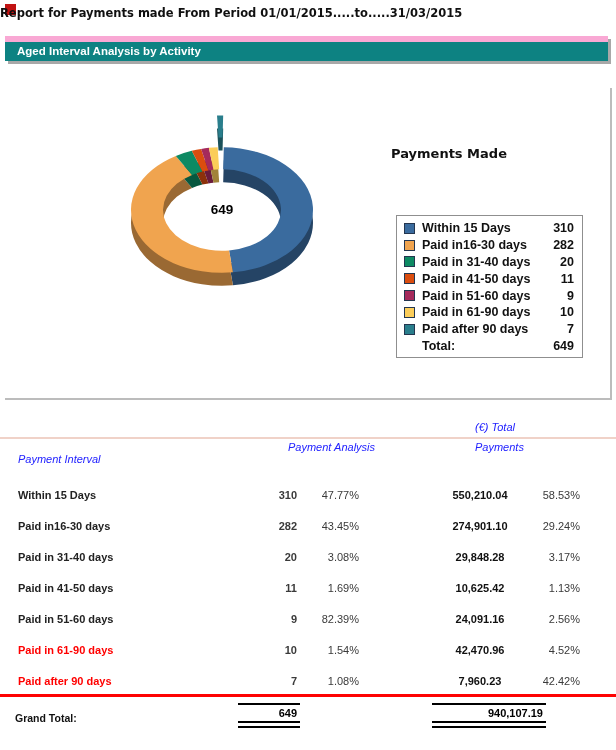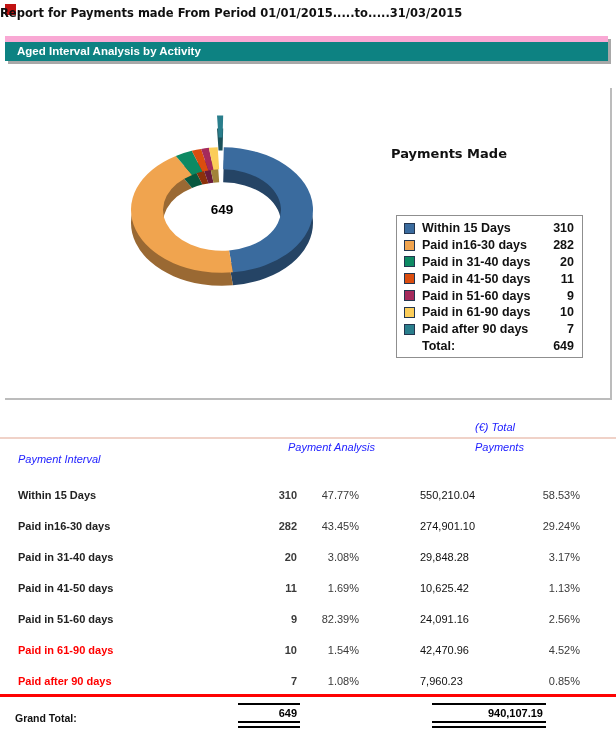--- a/index.html
+++ b/index.html
@@ -35,21 +35,21 @@
   .legend-total .legend-spacer{width:18px;flex:none;}
 
   .tbl-hdr{font-size:11px;font-weight:normal;font-style:italic;color:#2121ff;white-space:nowrap;}
   .pink-rule{left:0;top:437px;width:616px;height:2px;background:#f0d2c8;}
 
   .t-row{position:absolute;left:0;width:616px;height:14px;font-size:11px;}
   .t-int{position:absolute;left:18px;font-weight:bold;color:#222;white-space:nowrap;}
   .t-int.red{color:#ff0000;}
   .t-cnt{position:absolute;left:200px;width:97px;text-align:right;font-weight:600;color:#3a3a3a;}
   .t-apc{position:absolute;left:280px;width:79px;text-align:right;color:#3a3a3a;}
-  .t-amt{position:absolute;left:420px;width:120px;text-align:left;font-weight:normal;color:#111;}
+  .t-amt{position:absolute;left:420px;width:120px;text-align:center;font-weight:bold;color:#111;}
   .t-ppc{position:absolute;left:522px;width:58px;text-align:right;color:#3a3a3a;}
 
   .red-rule{left:0;top:694px;width:616px;height:3px;background:#fe0202;}
 
   .gt-label{left:15px;top:712px;font-size:10.5px;font-weight:bold;color:#111;}
   .gt-block{top:703px;border-top:2px solid #000;text-align:right;
             font-size:11px;font-weight:bold;color:#000;}
   .gt-block .num{display:block;padding:2px 3px 1px 0;}
   .gt-dbl{height:3px;border-top:2px solid #000;border-bottom:2px solid #000;margin-top:1px;}
   .gt-count{left:238px;width:62px;}
@@ -181,21 +181,21 @@
         <span class="t-cnt">10</span>
         <span class="t-apc">1.54%</span>
         <span class="t-amt">42,470.96</span>
         <span class="t-ppc">4.52%</span>
       </div>
       <div class="t-row" style="top: 675px;">
         <span class="t-int red">Paid after 90 days</span>
         <span class="t-cnt">7</span>
         <span class="t-apc">1.08%</span>
         <span class="t-amt">7,960.23</span>
-        <span class="t-ppc">0.85%</span>
+        <span class="t-ppc">42.42%</span>
       </div>
     </div>
 
   <div class="abs red-rule"></div>
 
   <div class="abs gt-label">Grand Total:</div>
   <div class="abs gt-block gt-count">
     <span class="num">649</span>
     <div class="gt-dbl"></div>
   </div>

